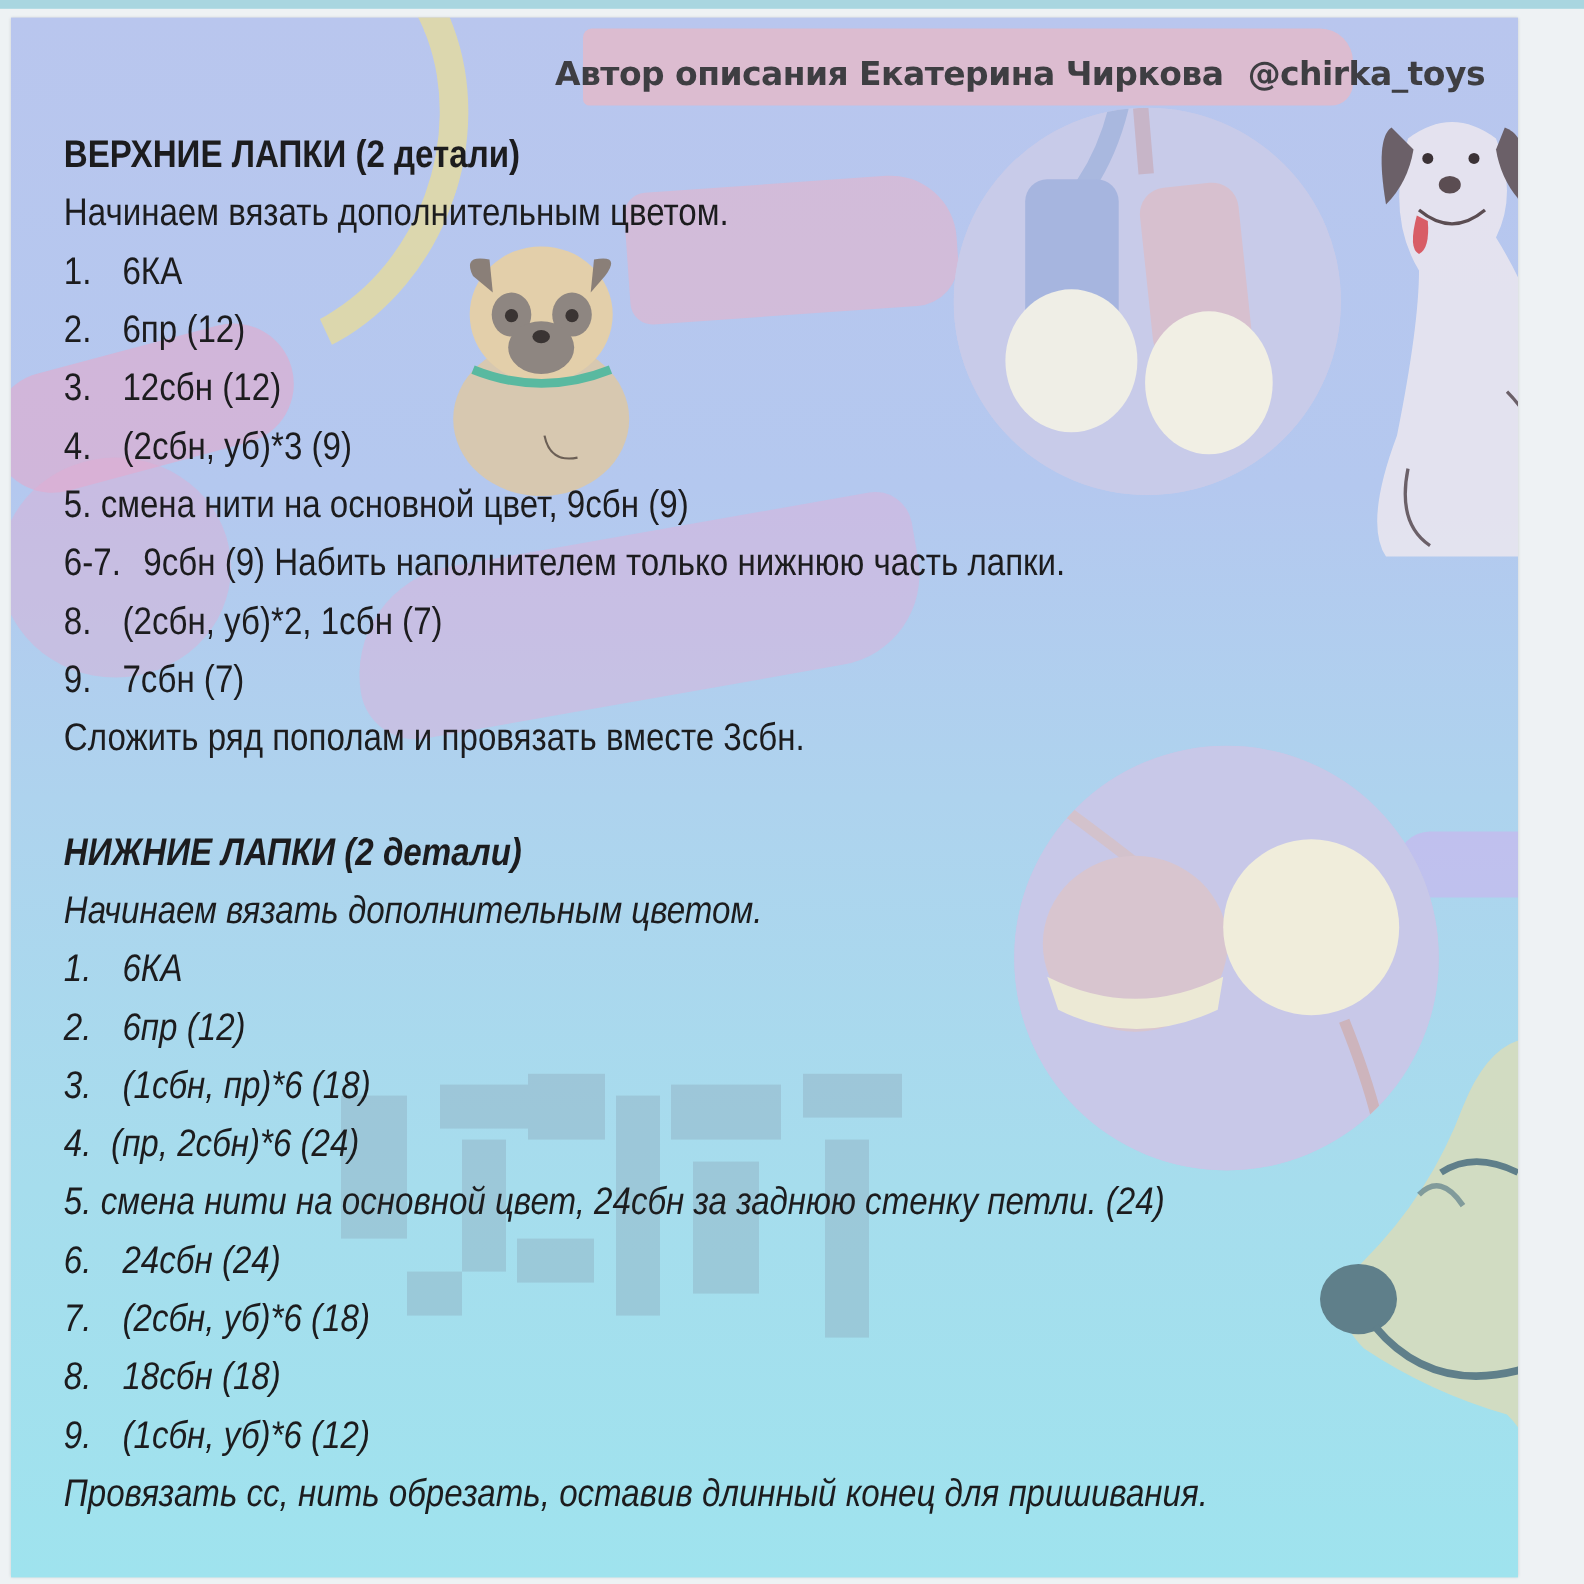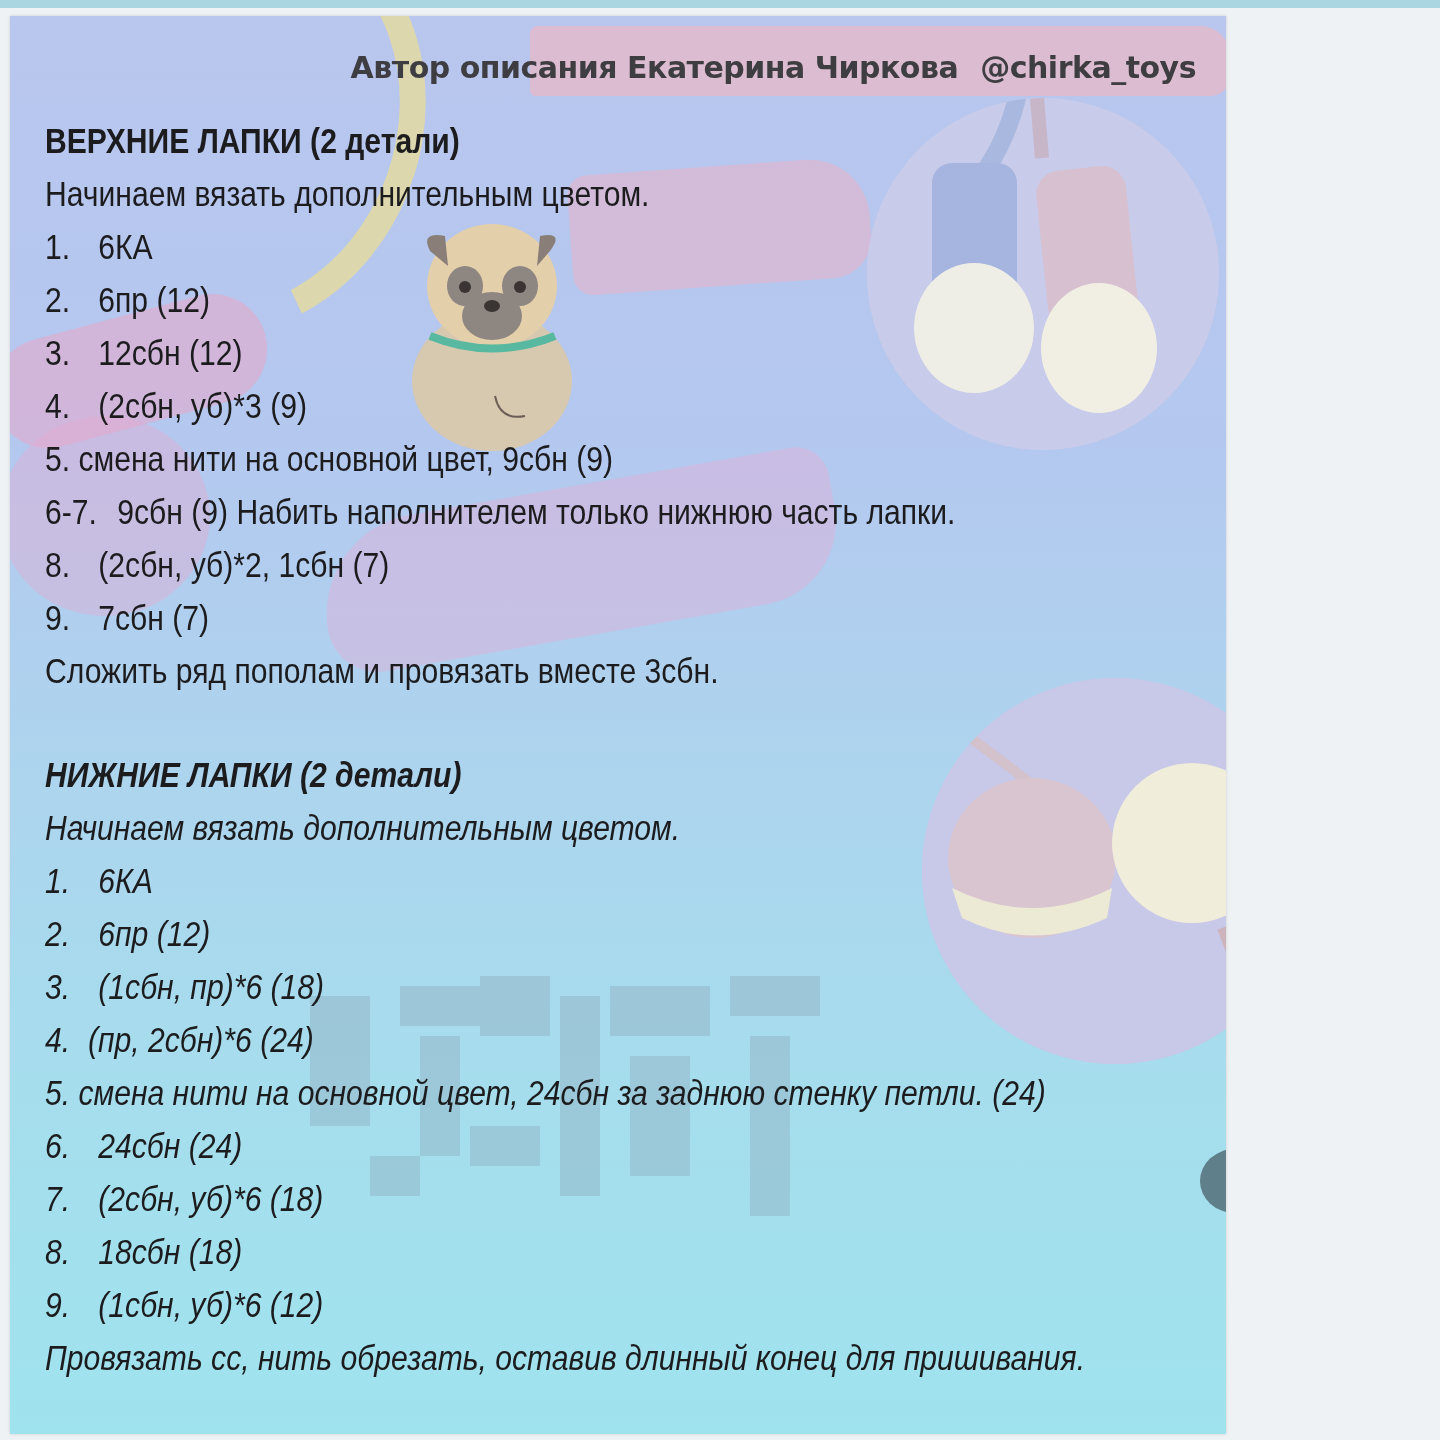--- a/index.html
+++ b/index.html
@@ -2,21 +2,21 @@
 <html><head>
   <meta charset="utf-8">
   <style>
     html, body { margin: 0; padding: 0; }
     body {
       width: 1440px; height: 1440px; overflow: hidden;
       background: #eef2f4;
       font-family: "Liberation Sans", sans-serif;
     }
     .frame {
-      position: absolute; left: 10px; top: 16px; width: 1216px; height: 1418px;
+      position: absolute; left: 10px; top: 16px; width: 1370px; height: 1418px;
       overflow: hidden;
       background: linear-gradient(180deg, #b9c6ee 0%, #b4c8ef 30%, #aed3ee 50%, #a6dded 75%, #9fe3ee 100%);
       box-shadow: 0 0 3px rgba(0,0,0,0.15);
     }
     .topstrip {
       position: absolute; left: 0; top: 0; width: 1440px; height: 8px;
       background: #a9d6e0;
     }
     
     .blob { position: absolute; pointer-events: none; }
@@ -58,21 +58,21 @@
     }
 
     .author {
       position: absolute; right: 30px; top: 34px;
       font-family: "DejaVu Sans", sans-serif; font-weight: bold;
       font-size: 30px; color: #3e3e42; letter-spacing: -0.5px;
       white-space: nowrap;
     }
     .author .handle { margin-left: 22px; }
 
-    .section { position: absolute; left: 35px; }
+    .section { position: absolute; left: 48px; }
     .section.top { top: 98px; }
     .section.bottom { top: 732px; font-style: italic; }
     .line {
       font-family: "Liberation Sans", sans-serif;
       font-size: 35px; line-height: 53px; color: #1c1c1e;
       white-space: nowrap; transform: scaleX(0.86); transform-origin: left center;
       height: 53px;
     }
     .title { font-weight: bold; }
     .title .sub { font-weight: bold; }

